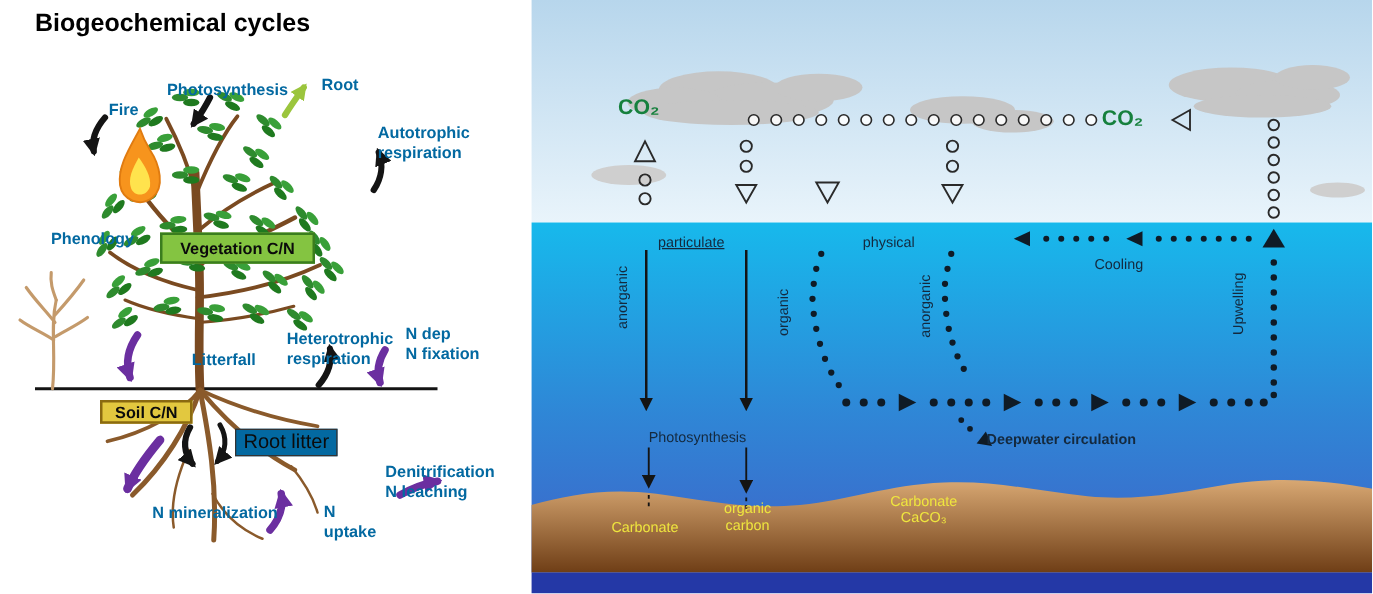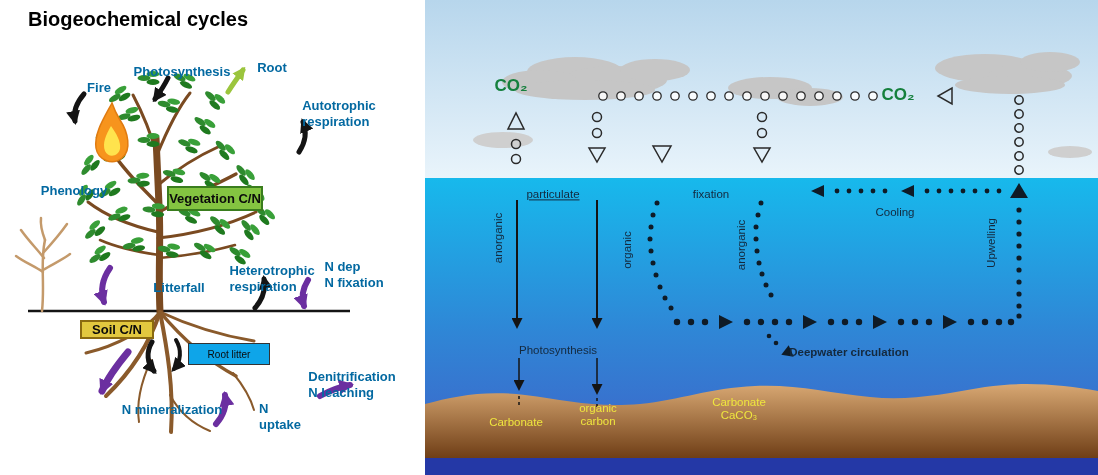--- a/index.html
+++ b/index.html
@@ -5,24 +5,24 @@
   html,body{margin:0;padding:0;background:#ffffff;}
   #stage{position:relative;width:1098px;height:475px;overflow:hidden;background:#ffffff;
          font-family:"Liberation Sans",sans-serif;}
   
   #left-panel{position:absolute;left:0;top:0;width:425px;height:475px;background:#ffffff;}
   #left-title{position:absolute;left:28px;top:8px;font:700 20px "Liberation Sans",sans-serif;color:#000;}
   .lp-label{position:absolute;font:700 13px "Liberation Sans",sans-serif;color:#0369a1;
             text-align:left;white-space:pre-line;line-height:1.2;transform:translate(-50%,-50%);margin-left:36px;}
   .lp-box{position:absolute;display:flex;align-items:center;justify-content:center;
           font:700 13px "Liberation Sans",sans-serif;color:#0b0b0b;box-sizing:border-box;}
-  #veg-box{left:128px;top:186px;width:96px;height:25px;background:#84C441;border:2px solid #3A7D1E;margin-left:39px;}
+  #veg-box{left:128px;top:186px;width:124px;height:25px;background:#84C441;border:2px solid #3A7D1E;}
   #soil-box{left:80px;top:320px;width:74px;height:19px;background:#E2C83F;border:2px solid #8A6A10;}
-  #rootlitter-box{left:188px;top:343px;width:82px;height:22px;background:#0ea5e9;border:1.5px solid #333;
-                  font-weight:400;font-size:10px;}
+  #rootlitter-box{left:188px;top:343px;width:82px;height:22px;background:#0369a1;border:1.5px solid #333;
+                  font-weight:400;font-size:16px;}
   
   #right-panel{position:absolute;left:425px;top:0;width:673px;height:475px;overflow:hidden;}
   #rp-title{position:absolute;left:336px;top:23px;transform:translate(-50%,-50%);
             font:600 17px "Liberation Sans",sans-serif;color:#323f4e;white-space:nowrap;}
   .rp-label{position:absolute;font:400 11.5px "Liberation Sans",sans-serif;color:#14293E;
             text-align:center;white-space:pre-line;line-height:1.15;transform:translate(-50%,-50%);}
   .rp-vert{transform:translate(-50%,-50%) rotate(-90deg);white-space:nowrap;}
   .rp-co2{font:700 17px "Liberation Sans",sans-serif;color:#15803d;}
   .sed-label{color:#EFE63E;}
   svg{position:absolute;left:0;top:0;}
@@ -338,21 +338,21 @@
           <circle cx="560" cy="322" r="3.2"></circle>
           <circle cx="574" cy="322" r="3.2"></circle>
         <circle cx="586" cy="322" r="3.2"></circle>
       </g>
     </svg>
 
     <div class="rp-label rp-co2" style="left:86px;top:86px;">CO₂</div>
     <div class="rp-label rp-co2" style="left:473px;top:95px;">CO₂</div>
 
     <div class="rp-label" style="left:128px;top:195px;text-decoration:underline;">particulate</div>
-    <div class="rp-label" style="left:286px;top:195px;">fixation</div>
+    <div class="rp-label" style="left:286px;top:195px;">physical</div>
     <div class="rp-label rp-vert" style="left:74px;top:238px;">anorganic</div>
     <div class="rp-label rp-vert" style="left:203px;top:250px;">organic</div>
     <div class="rp-label rp-vert" style="left:317px;top:245px;">anorganic</div>
     <div class="rp-label" style="left:470px;top:213px;">Cooling</div>
     <div class="rp-label rp-vert" style="left:567px;top:243px;">Upwelling</div>
     <div class="rp-label" style="left:133px;top:351px;">Photosynthesis</div>
     <div class="rp-label" style="left:424px;top:353px;font-weight:bold;">Deepwater circulation</div>
 
     <div class="rp-label sed-label" style="left:91px;top:423px;">Carbonate</div>
     <div class="rp-label sed-label" style="left:173px;top:415px;">organic

